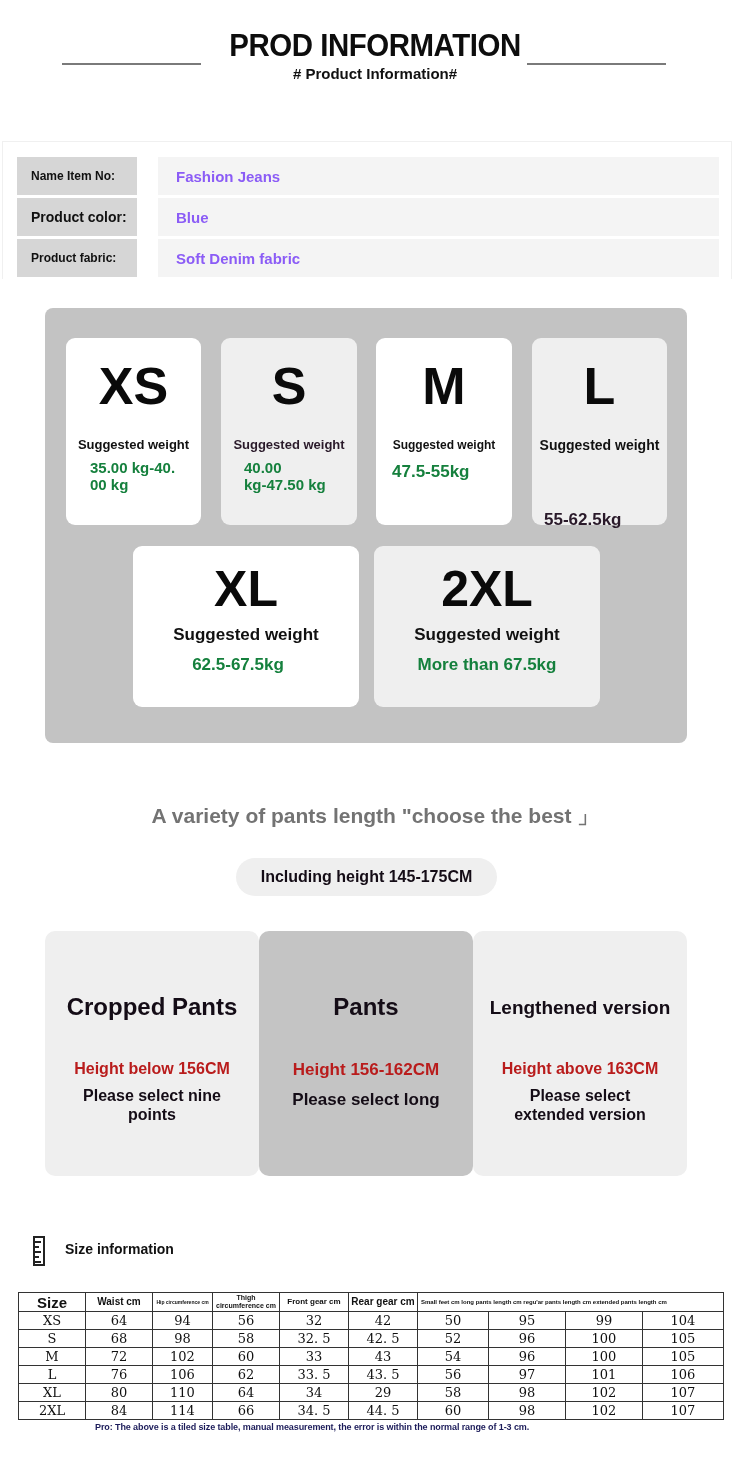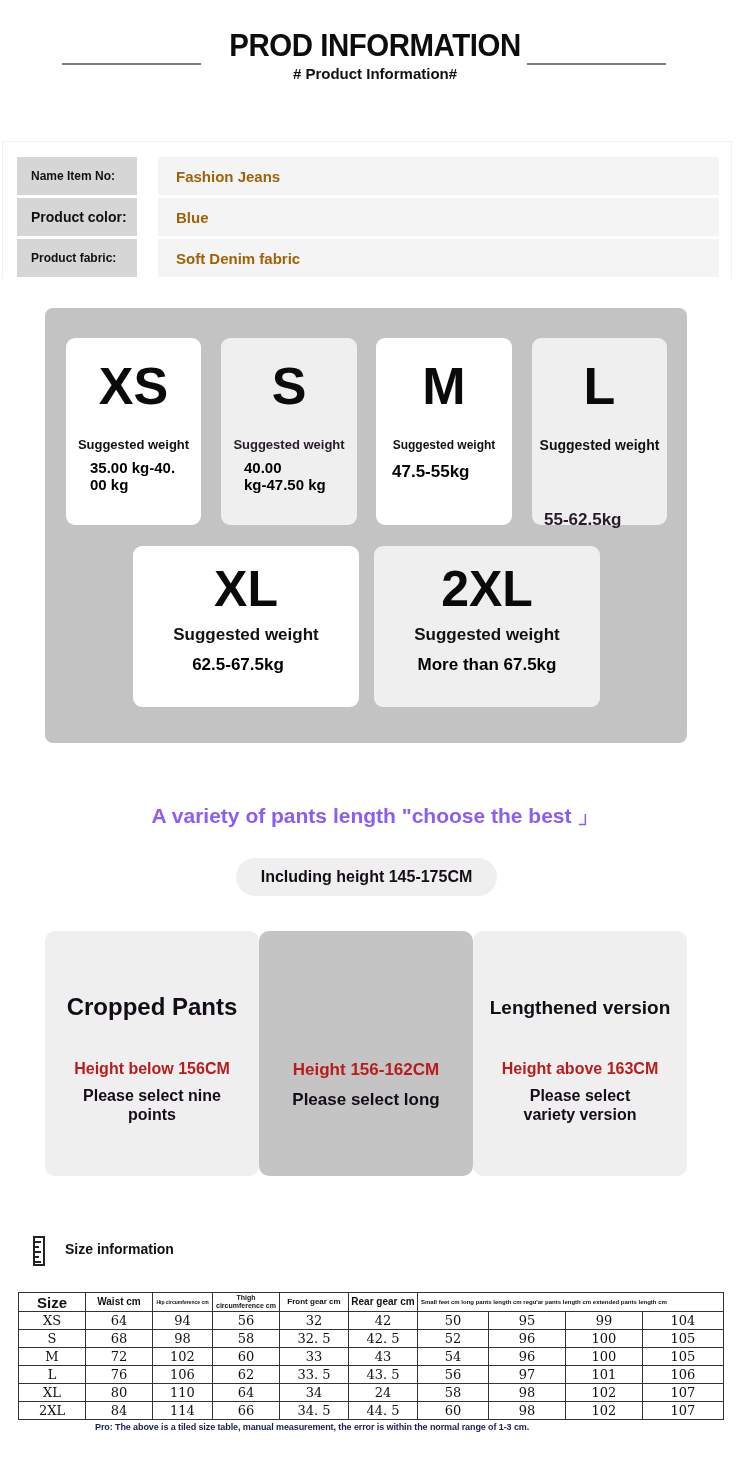--- a/index.html
+++ b/index.html
@@ -21,37 +21,37 @@
   .info { position: absolute; left: 2px; top: 141px; width: 730px; height: 138px;
     border: 1px solid #f0f0f0; border-bottom: none; }
   .info-row { position: absolute; left: 14px; height: 38px; width: 702px; }
   .info-label { position: absolute; left: 0; top: 0; width: 120px; height: 38px;
     background: #d6d6d6; display: flex; align-items: center; padding-left: 14px;
     font-weight: bold; color: #111; font-size: 13px; }
   .info-label.big { font-size: 14px; }
   .info-label.small { font-size: 12px; }
   .info-value { position: absolute; left: 141px; top: 0; width: 561px; height: 38px;
     background: #f4f4f4; display: flex; align-items: center; padding-left: 18px;
-    font-weight: bold; font-size: 15px; color: #a16207; }
+    font-weight: bold; font-size: 15px; color: #8b5cf6; }
 
   
   .wpanel { position: absolute; left: 45px; top: 308px; width: 642px; height: 435px;
     background: #c3c3c3; border-radius: 8px; }
   .wcard { position: absolute; border-radius: 9px; background: #ffffff; }
   .wcard.alt { background: #efefef; }
   .wcard .sz { position: absolute; left: 0; width: 100%; text-align: center;
     font-weight: bold; color: #0a0a0a; }
   .wcard .lbl { position: absolute; left: 0; width: 100%; text-align: center;
     font-weight: bold; color: #111; }
-  .wcard .val { position: absolute; font-weight: bold; color: #000000; line-height: 1.15; }
+  .wcard .val { position: absolute; font-weight: bold; color: #15803d; line-height: 1.15; }
   .purple { color: #2a1a2a !important; }
 
   
   .plen-title { position: absolute; top: 802px; left: 0; width: 750px; text-align: center;
-    font-size: 21px; font-weight: bold; color: #8b5cf6; }
+    font-size: 21px; font-weight: bold; color: #737373; }
   .pill { position: absolute; left: 236px; top: 858px; width: 261px; height: 38px;
     border-radius: 19px; background: #efefef; display: flex; align-items: center;
     justify-content: center; font-size: 16px; font-weight: bold; color: #140c16; }
 
   .pcard { position: absolute; top: 931px; height: 245px; border-radius: 10px; background: #efefef; }
   .pcard.sel { background: #c4c4c4; }
   .pcard .ptitle { position: absolute; top: 62px; left: 0; width: 100%; text-align: center;
     font-weight: bold; color: #140c16; }
   .pcard .pheight { position: absolute; top: 129px; left: 0; width: 100%; text-align: center;
     font-weight: bold; font-size: 16px; color: #b91c1c; }
@@ -157,31 +157,32 @@
 
 <div class="pcard" style="left:45px; width:214px;">
   <div class="ptitle" style="font-size:24px;">Cropped Pants</div>
   <div class="pheight">Height below 156CM</div>
   <div class="pnote">
     <div>Please select nine</div>
     <div>points</div>
   </div>
 </div>
 <div class="pcard sel" style="left:259px; width:214px;">
+  <div class="ptitle" style="font-size:24px;">Pants</div>
   <div class="pheight" style="font-size:17px;">Height 156-162CM</div>
   <div class="pnote" style="top:159px; font-size:17px;">
     <div>Please select long</div>
   </div>
 </div>
 <div class="pcard" style="left:473px; width:214px;">
   <div class="ptitle" style="font-size:19px; top:66px;">Lengthened version</div>
   <div class="pheight">Height above 163CM</div>
   <div class="pnote">
     <div>Please select</div>
-    <div>variety version</div>
+    <div>extended version</div>
   </div>
 </div>
 
 <div class="ruler">
   <i style="top:3px; width:6px;"></i>
   <i style="top:8px; width:4px;"></i>
   <i style="top:13px; width:6px;"></i>
   <i style="top:18px; width:4px;"></i>
   <i style="top:23px; width:6px;"></i>
 </div>
@@ -259,21 +260,21 @@
       <td>97</td>
       <td>101</td>
       <td>106</td>
     </tr>
     <tr>
       <td>XL</td>
       <td>80</td>
       <td>110</td>
       <td>64</td>
       <td>34</td>
-      <td>24</td>
+      <td>29</td>
       <td>58</td>
       <td>98</td>
       <td>102</td>
       <td>107</td>
     </tr>
     <tr>
       <td>2XL</td>
       <td>84</td>
       <td>114</td>
       <td>66</td>

